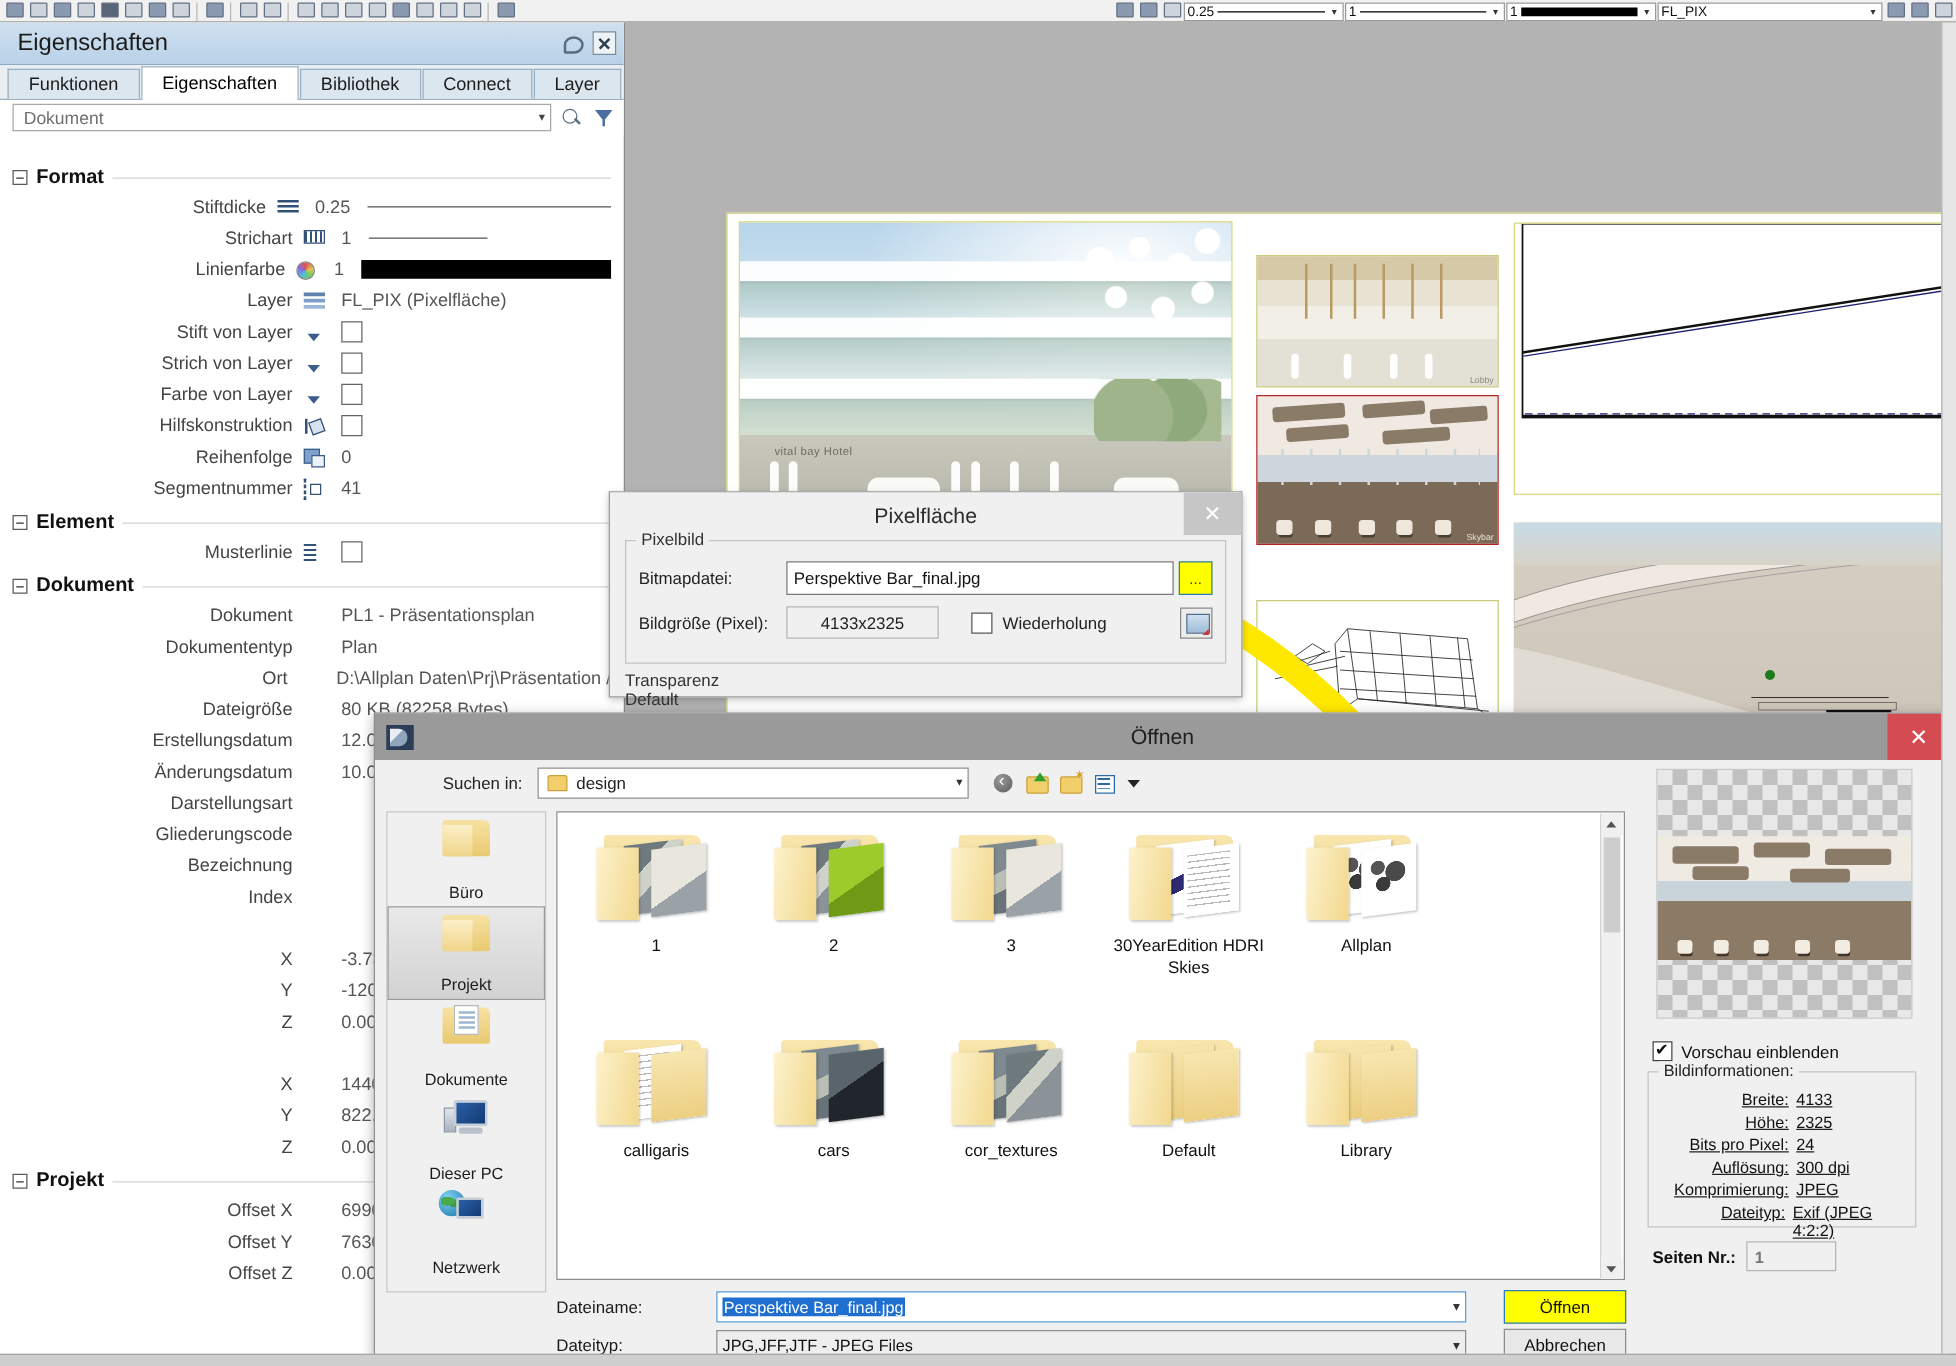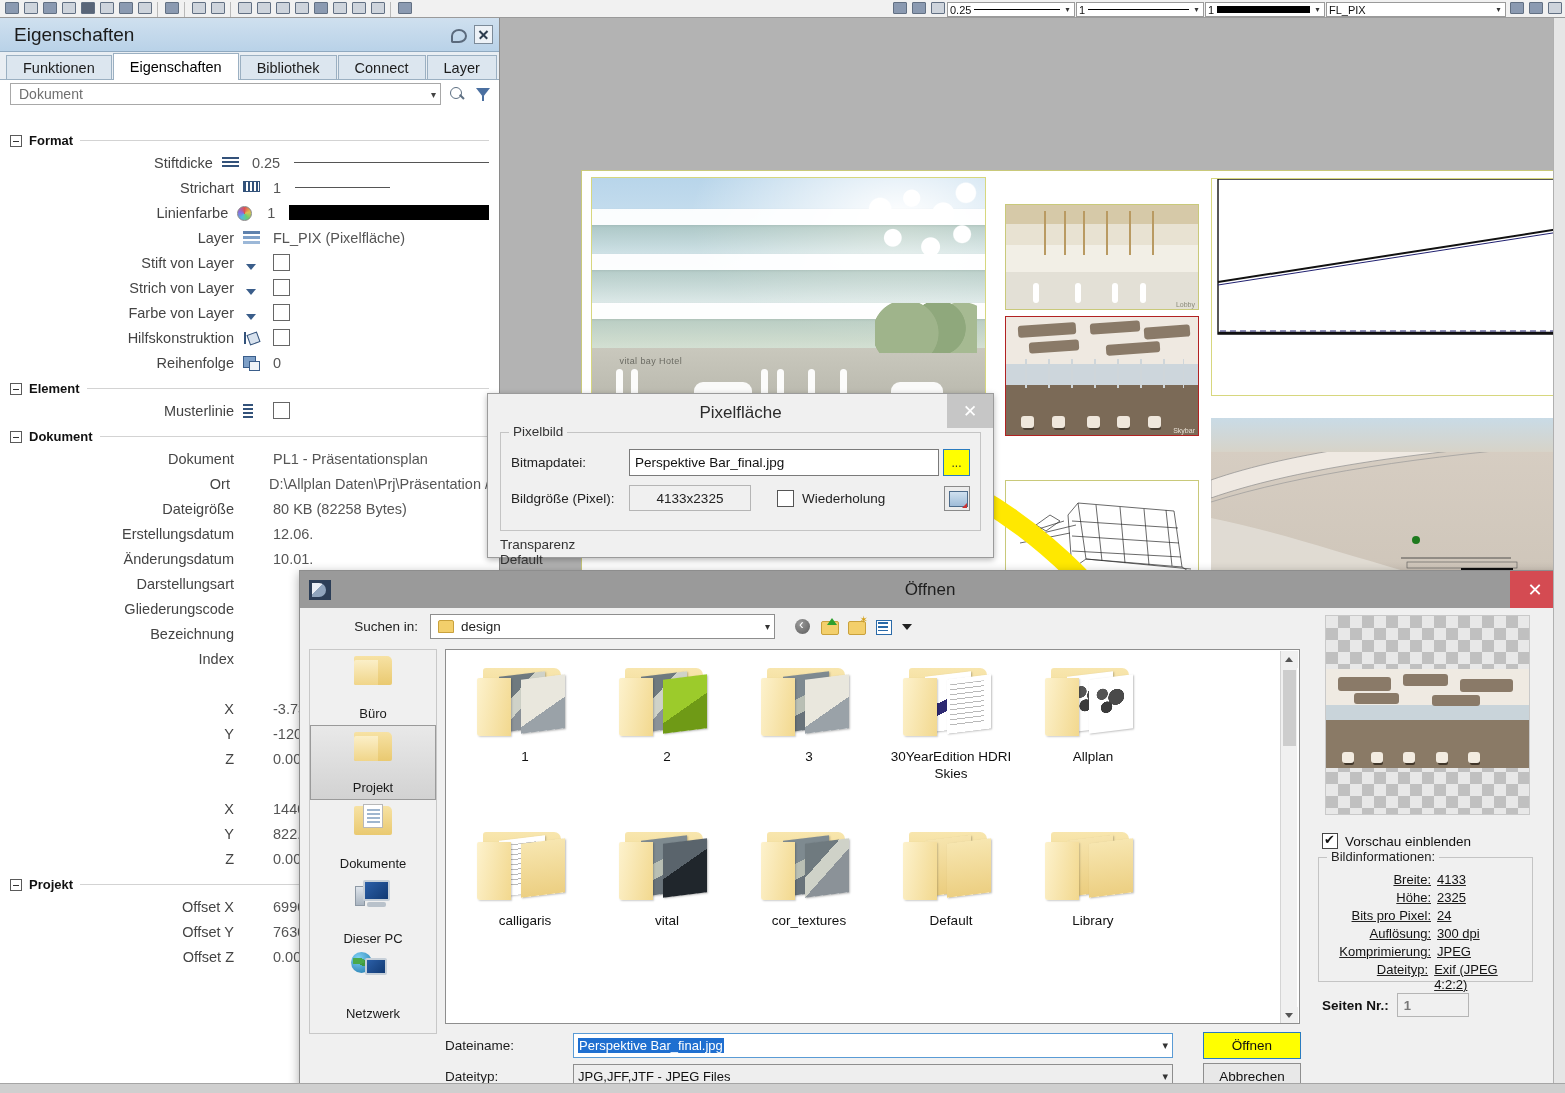--- a/index.html
+++ b/index.html
@@ -91,21 +91,21 @@
     content:""; position:absolute; left:9px; top:12px; width:2px; height:5px; background:#4a6fa0;
   }
 
   #props-list{ position:absolute; left:0; top:109px; right:10px; bottom:0; overflow:hidden;
      padding-left:10px; }
   .grp{ display:flex; align-items:center; gap:7px; margin:6px 0 2px 0; }
   .grp .exp{
     width:12px; height:12px; border:1px solid #5a5a5a; background:#fff; position:relative; flex:0 0 auto;
   }
   .grp .exp::before{ content:""; position:absolute; left:2px; top:5px; width:6px; height:1.4px; background:#333; }
-  .grp .gl{ font-size:13px; font-weight:bold; color:#111; white-space:nowrap; }
+  .grp .gl{ font-size:16px; font-weight:bold; color:#111; white-space:nowrap; }
   .grp .rule{ flex:1; height:1px; background:#d3d3d3; }
 
   .row{ display:flex; align-items:center; height:25px; }
   .row .lbl{ width:230px; text-align:right; font-size:14.5px; color:#444; padding-right:6px; white-space:nowrap; }
   .row .ric{ width:24px; height:18px; position:relative; flex:0 0 auto; }
   .row .val{ font-size:14.5px; color:#555; padding-left:9px; white-space:nowrap; }
   .row .ck{ width:17px; height:17px; border:1px solid #666; background:#fff; margin-left:9px; flex:0 0 auto; }
   .row .dash{ margin-left:14px; height:1px; background:#555; }
   .row .blackbar{ margin-left:14px; height:15px; background:#000; }
 
@@ -534,20 +534,25 @@
     <div class="row">
       <span class="lbl">Hilfskonstruktion</span>
       <span class="ric"><span class="pi pi-pen"></span></span>
       <span class="ck"></span>
     </div>
     <div class="row">
       <span class="lbl">Reihenfolge</span>
       <span class="ric"><span class="pi pi-order"></span></span>
       <span class="val">0</span>
     </div>
+    <div class="row">
+      <span class="lbl">Segmentnummer</span>
+      <span class="ric"><span class="pi pi-seg"></span></span>
+      <span class="val">41</span>
+    </div>
 
     <div class="grp">
       <span class="exp"></span>
       <span class="gl">Element</span>
       <span class="rule"></span>
     </div>
     <div class="row">
       <span class="lbl">Musterlinie</span>
       <span class="ric">
           <span class="pi pi-hatch"></span>
@@ -557,20 +562,25 @@
 
     <div class="grp">
       <span class="exp"></span>
       <span class="gl">Dokument</span>
       <span class="rule"></span>
     </div>
     <div class="row">
       <span class="lbl">Dokument</span>
       <span class="ric"></span>
       <span class="val">PL1 - Präsentationsplan</span>
+    </div>
+    <div class="row">
+      <span class="lbl">Dokumententyp</span>
+      <span class="ric"></span>
+      <span class="val">Plan</span>
     </div>
     <div class="row">
       <span class="lbl">Ort</span>
       <span class="ric"></span>
       <span class="val">D:\Allplan Daten\Prj\Präsentation /</span>
     </div>
     <div class="row">
       <span class="lbl">Dateigröße</span>
       <span class="ric"></span>
       <span class="val">80 KB (82258 Bytes)</span>
@@ -944,21 +954,21 @@
       </div>
       <div class="fitem">
         <span class="fpic">
           <span class="fold3">
               <span class="back"></span>
               <span class="sh1 tex-b"></span>
               <span class="sh2 tex-dark"></span>
               <span class="front"></span>
             </span>
         </span>
-        <span class="fname">vital</span>
+        <span class="fname">cars</span>
       </div>
       <div class="fitem">
         <span class="fpic">
           <span class="fold3">
               <span class="back"></span>
               <span class="sh1 tex-b"></span>
               <span class="sh2 tex-a"></span>
               <span class="front"></span>
             </span>
         </span>

